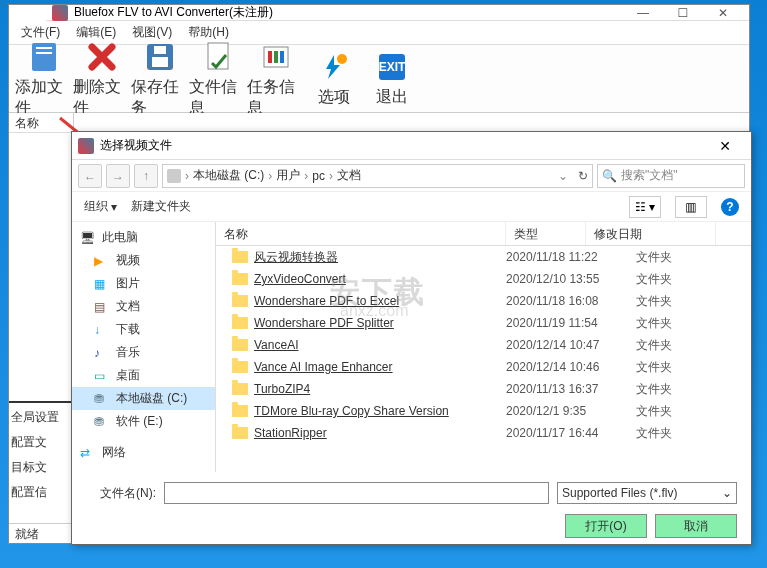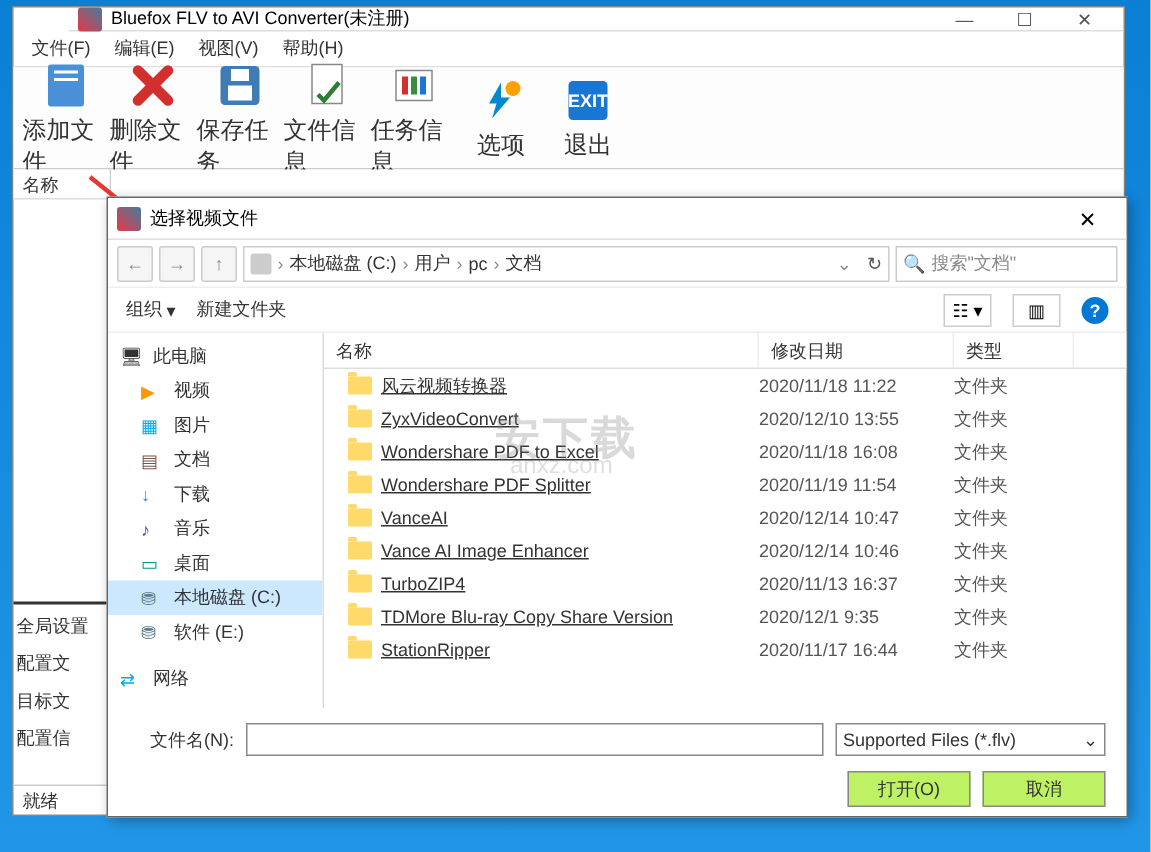--- a/index.html
+++ b/index.html
@@ -65,21 +65,21 @@
 .fr-type { width: 80px; color: #555; }
 .folder-icon { width: 16px; height: 12px; background: #ffd96a; border-radius: 1px; display: inline-block; position: relative; }
 .folder-icon::before { content: ''; position: absolute; top: -3px; left: 0; width: 6px; height: 3px; background: #ffd96a; border-radius: 1px 1px 0 0; }
 
 .dlg-footer { padding: 10px 14px; }
 .filename-row { display: flex; align-items: center; gap: 8px; margin-bottom: 10px; }
 .filename-label { width: 70px; text-align: right; color: #333; }
 .filename-input { flex: 1; height: 22px; border: 1px solid #888; padding: 0 4px; }
 .filter-select { width: 180px; height: 22px; border: 1px solid #888; padding: 0 4px; display: flex; align-items: center; justify-content: space-between; cursor: pointer; color: #333; }
 .btn-row { display: flex; justify-content: flex-end; gap: 8px; }
-.dlg-btn { width: 82px; height: 24px; border: 1px solid #888; background: #bef264; cursor: pointer; color: #333; }
+.dlg-btn { width: 82px; height: 24px; border: 1px solid #888; background: #86efac; cursor: pointer; color: #333; }
 
 
 .arrow-anno { position: absolute; left: 56px; top: 114px; pointer-events: none; }
 
 
 .watermark { position: absolute; left: 330px; top: 272px; font-size: 30px; color: rgba(128,128,128,0.3); font-weight: bold; pointer-events: none; letter-spacing: 2px; }
 .watermark-sub { position: absolute; left: 340px; top: 302px; font-size: 16px; color: rgba(128,128,128,0.25); pointer-events: none; }
 </style>
 </head>
 <body>
@@ -273,22 +273,22 @@
           <span>软件 (E:)</span>
         </div>
       <div class="sb-item top" style="margin-top:8px">
           <span class="sb-icon" style="color:#03a9f4">⇄</span>
           <span>网络</span>
         </div>
     </div>
     <div class="dlg-files">
       <div class="files-header">
         <div class="fh-col fh-name">名称</div>
+        <div class="fh-col fh-type">类型</div>
         <div class="fh-col fh-date">修改日期</div>
-        <div class="fh-col fh-type">类型</div>
       </div>
       <div id="file-rows">
           <div class="file-row">
             <div class="fr-name">
               <span class="folder-icon"></span>
               <span>风云视频转换器</span>
             </div>
             <div class="fr-date">2020/11/18 11:22</div>
             <div class="fr-type">文件夹</div>
           </div>

